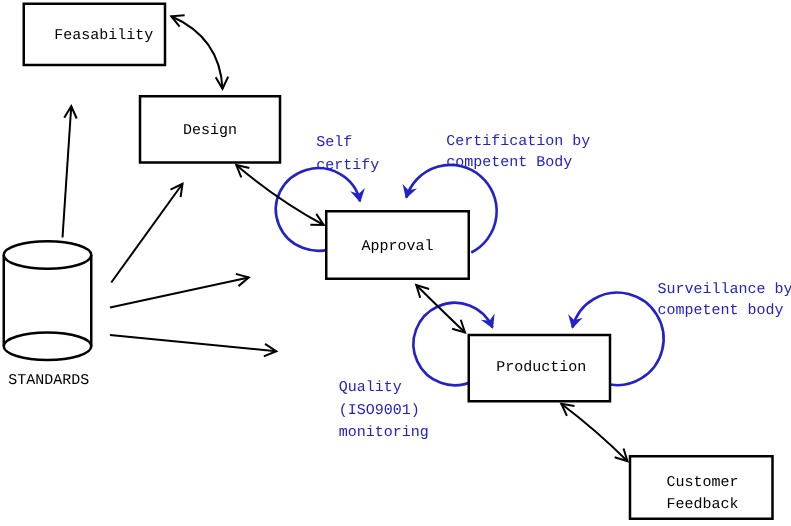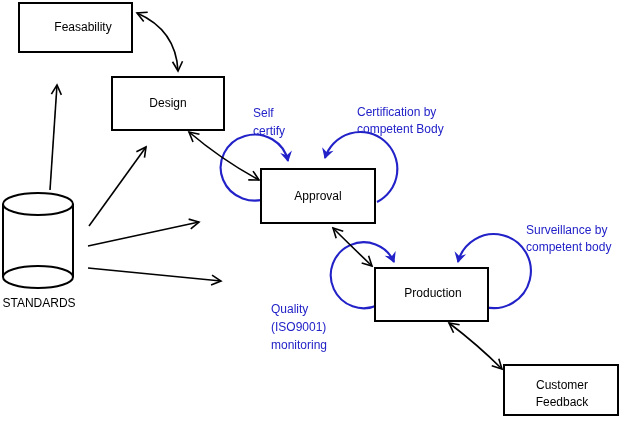--- a/index.html
+++ b/index.html
@@ -1,21 +1,21 @@
 <!DOCTYPE html>
 <html><head>
 <meta charset="utf-8">
 <style>
   html, body { margin: 0; padding: 0; background: #ffffff; }
   .stage {
     position: relative;
     width: 633px;
     height: 421px;
     background: #ffffff;
-    font-family: Liberation Sans, sans-serif;
+    font-family: Liberation Mono, monospace;
     overflow: hidden;
   }
   svg { display: block; }
   .box       { fill: #ffffff; stroke: #000000; stroke-width: 2; }
   .ink       { stroke: #000000; stroke-width: 1.6; fill: none; }
   .cyl       { stroke: #000000; stroke-width: 2; fill: #ffffff; }
   .loop      { stroke: #2222c8; stroke-width: 2.1; fill: none; }
   .node-label  { font-size: 12px; fill: #000000; text-anchor: middle; }
   .blue-label  { font-size: 12px; fill: #2222c8; text-anchor: start; }
 </style>

